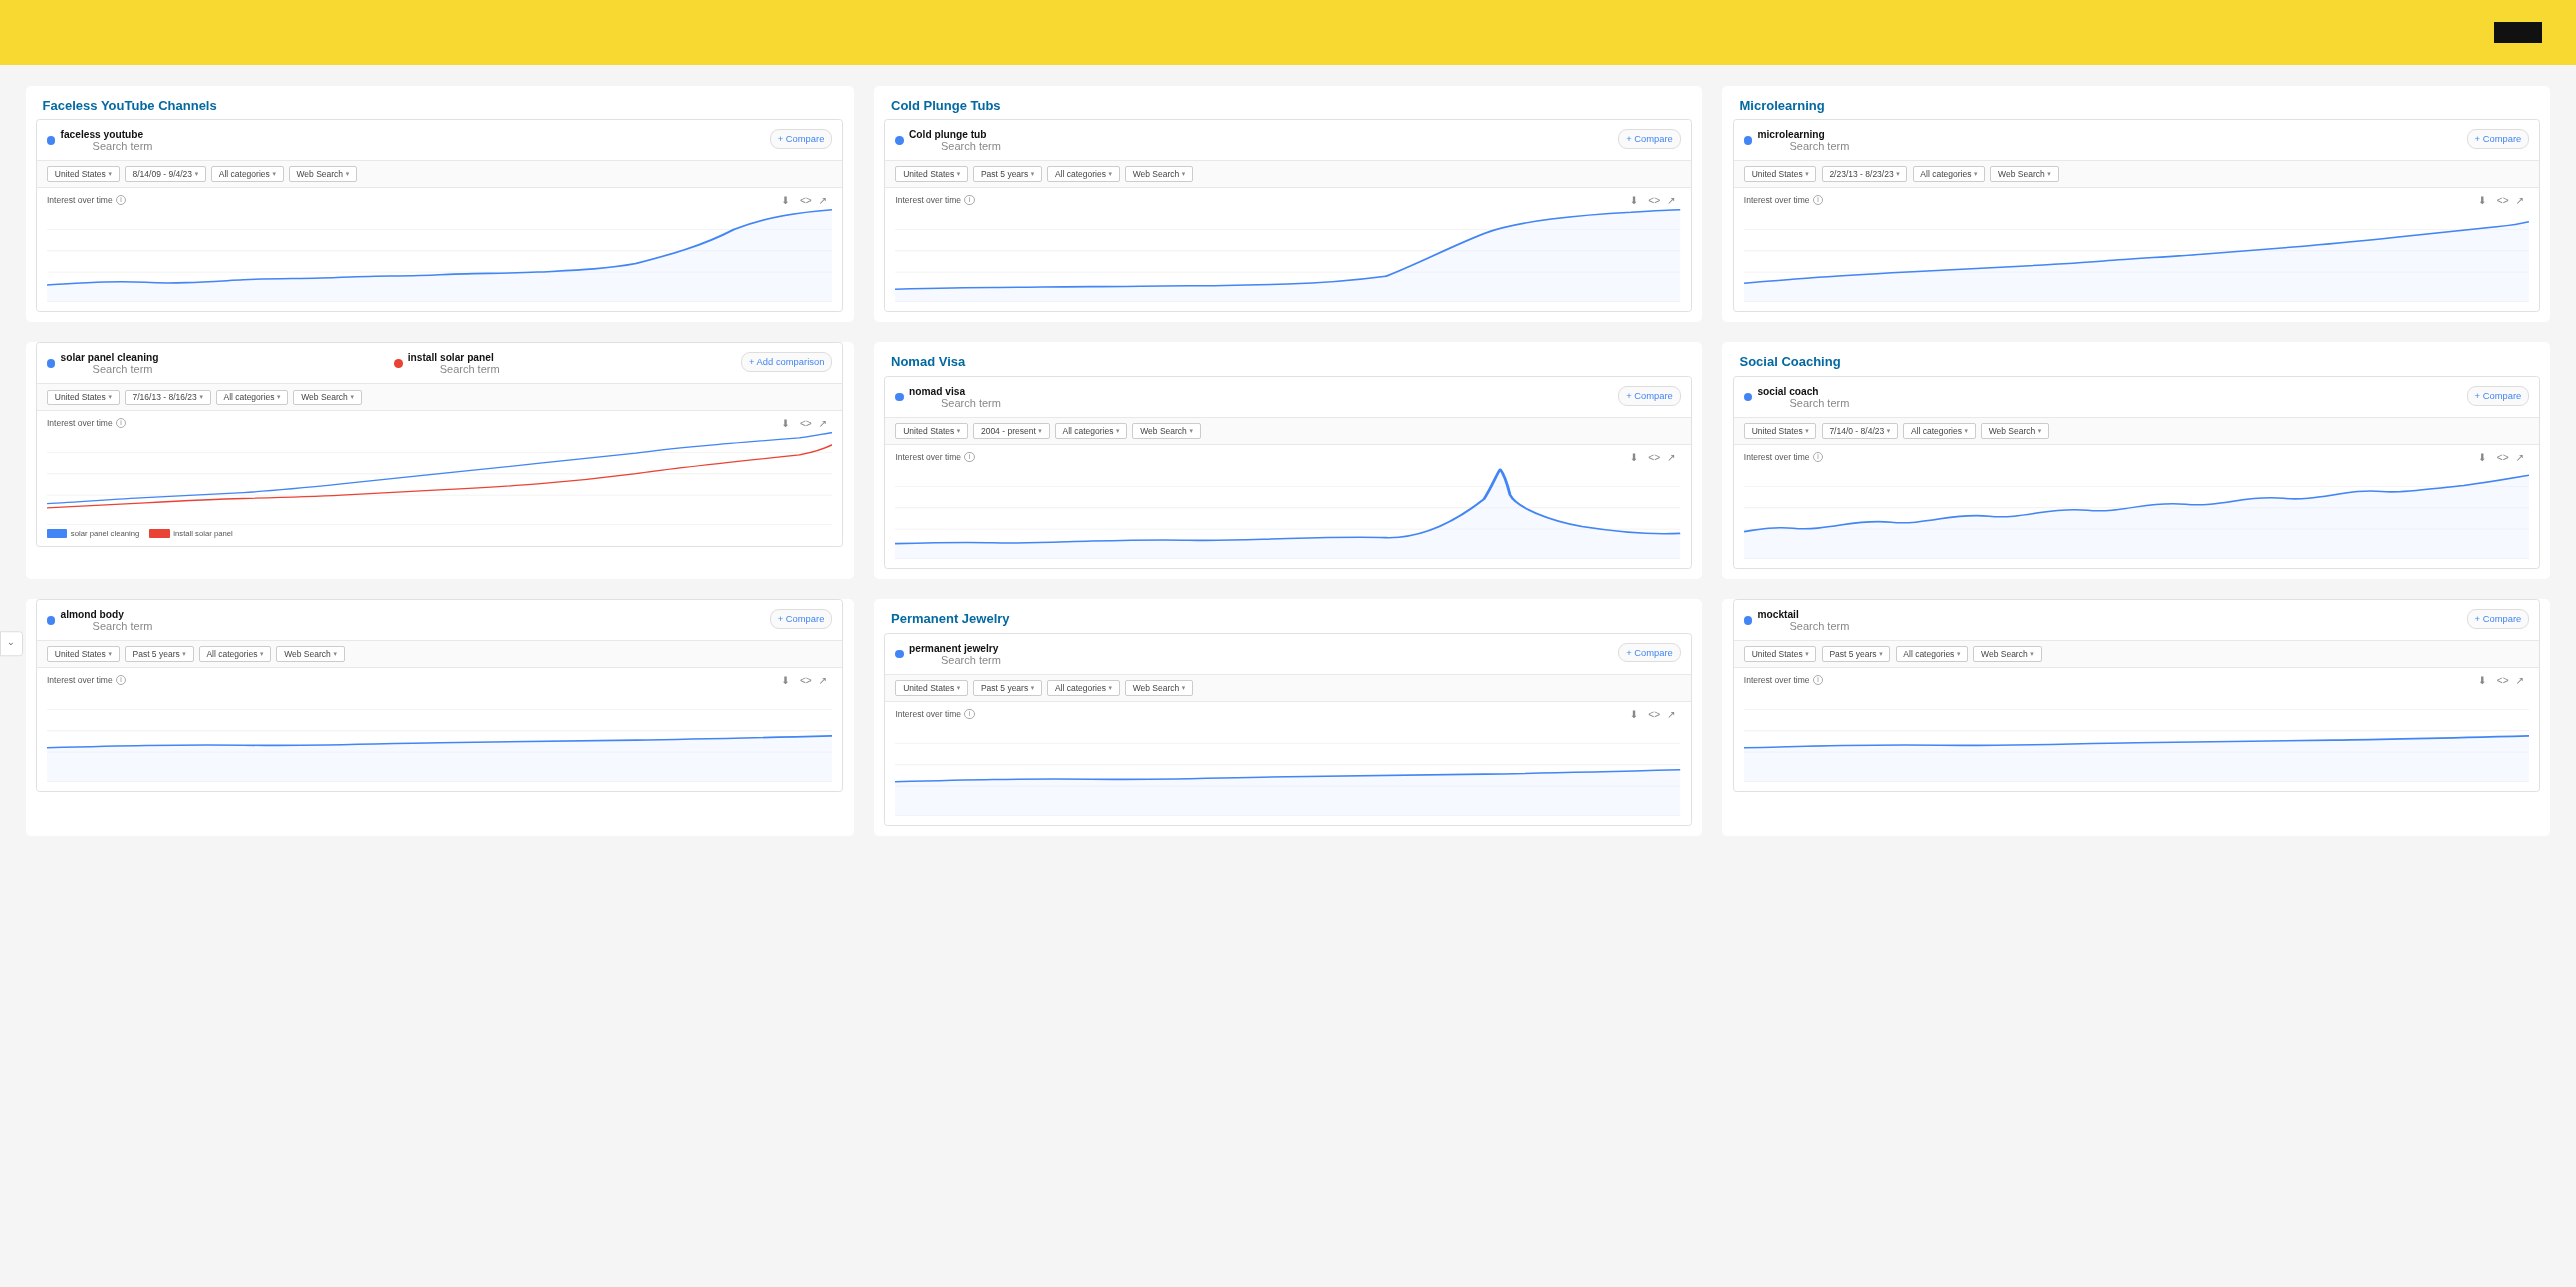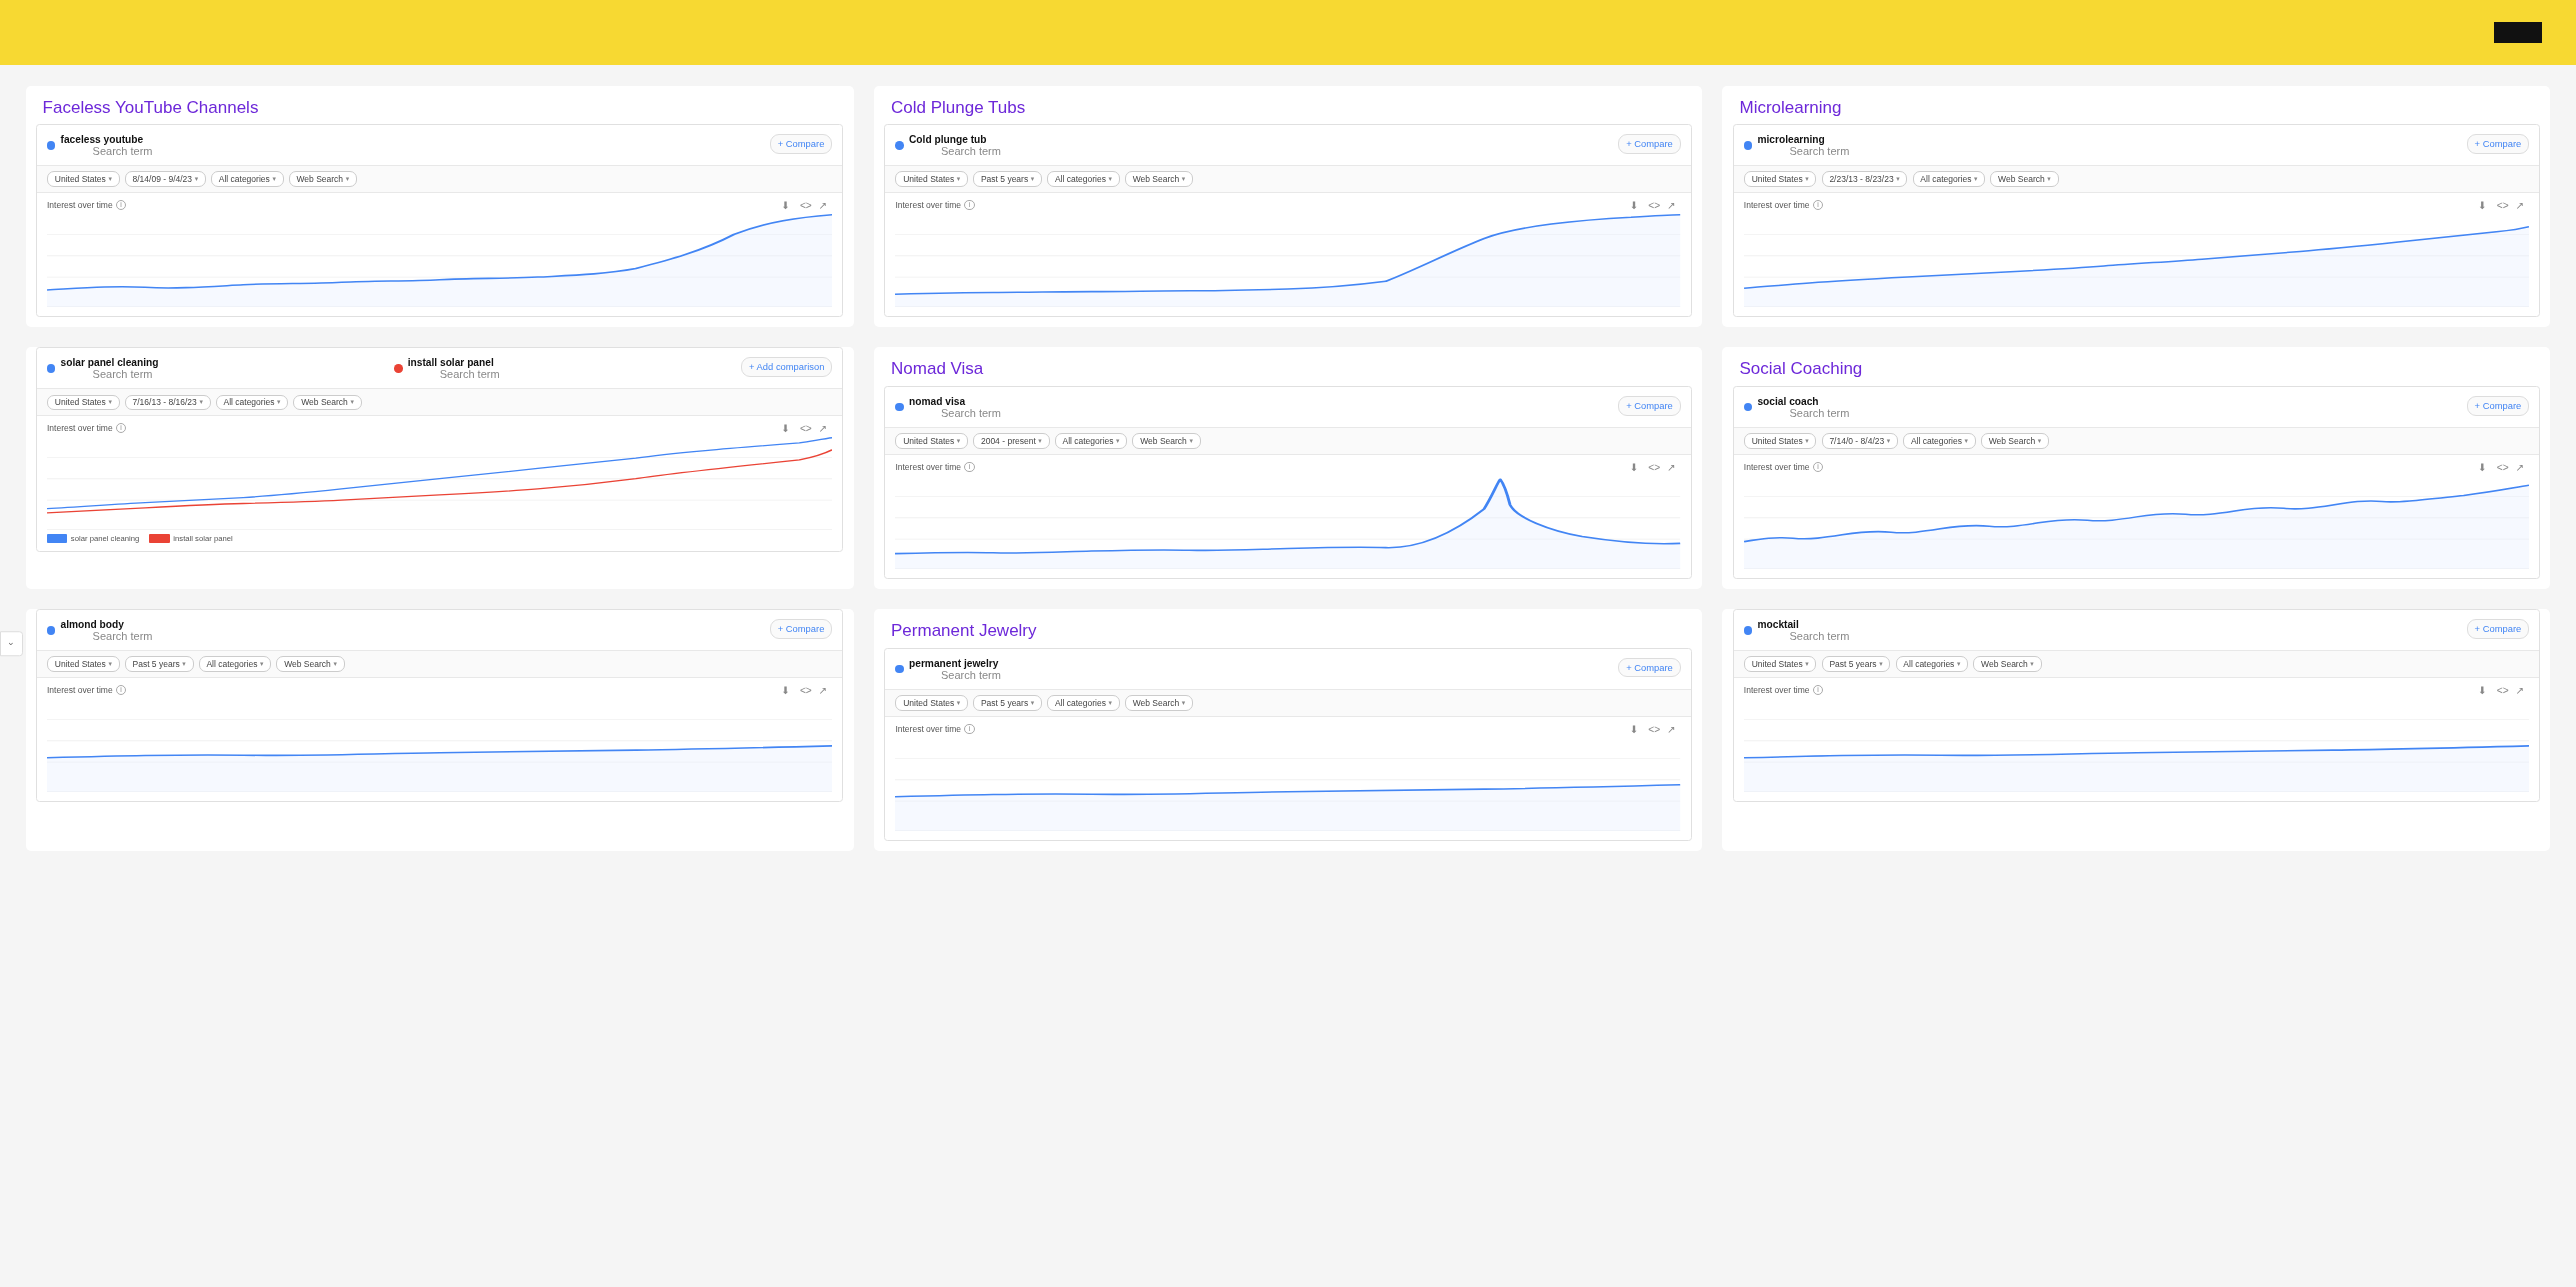--- a/index.html
+++ b/index.html
@@ -60,23 +60,23 @@
       gap: 20.5px;
     }
 
     
     .card {
       background: #fff;
       border-radius: 5.1px;
       overflow: hidden;
     }
     .card-title {
-      font-size: 17px;
-      font-weight: 400;
-      color: #6d28d9;
+      font-size: 13px;
+      font-weight: 700;
+      color: #0369a1;
       padding: 12px 17px 6.8px;
     }
     .card-inner {
       border: 0.9px solid #e0e0e0;
       border-radius: 3.4px;
       margin: 0 10.2px 10.2px;
       overflow: hidden;
       background: #fff;
     }
 
@@ -131,21 +131,21 @@
       gap: 5.1px;
       padding: 5.1px 10.2px;
       border-bottom: 0.9px solid #e8e8e8;
       background: #fafafa;
     }
     .filter-chip {
       font-size: 8.5px;
       color: #444;
       padding: 1.7px 6.8px;
       border: 0.9px solid #ccc;
-      border-radius: 7px;
+      border-radius: 2px;
       background: #fff;
       cursor: pointer;
       display: flex;
       align-items: center;
       gap: 2.6px;
     }
     .filter-chip::after {
       content: '▾';
       font-size: 6.8px;
       color: #888;

